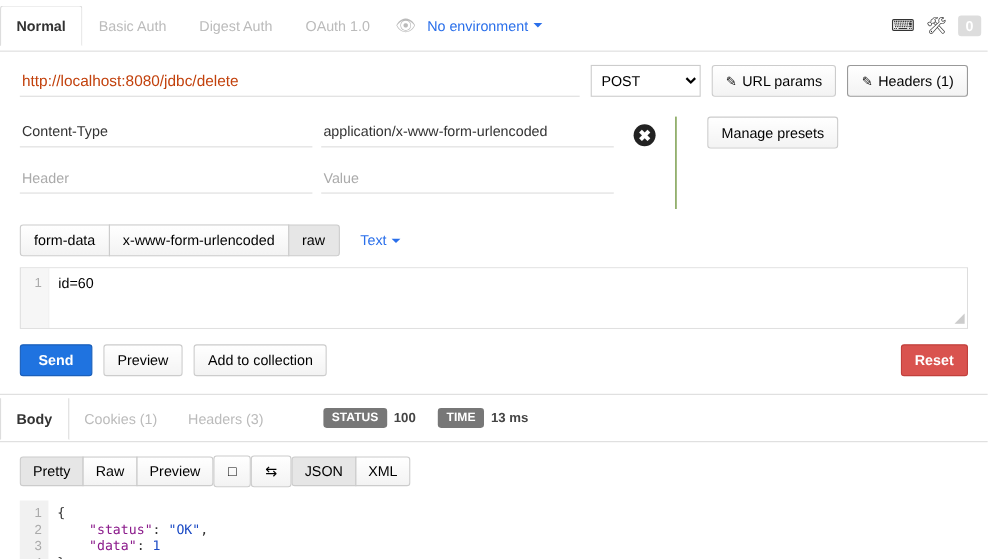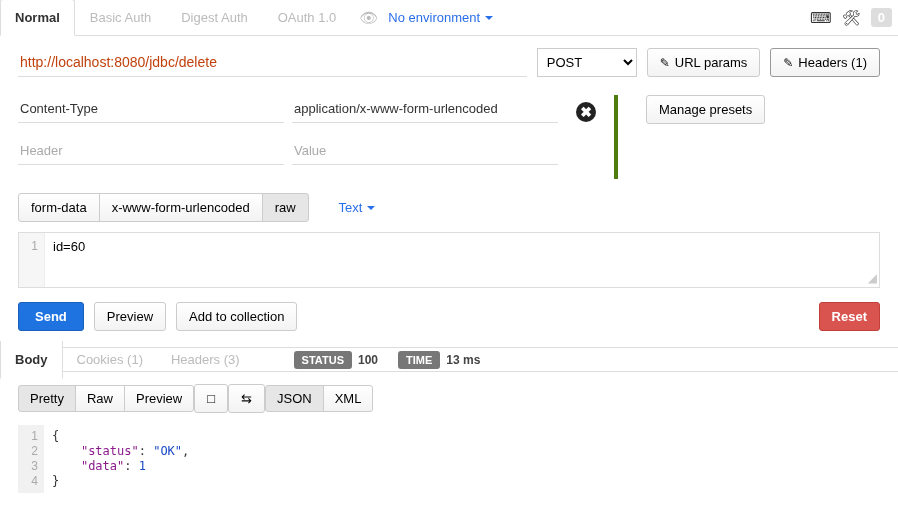--- a/index.html
+++ b/index.html
@@ -1,17 +1,17 @@
 <!DOCTYPE html>
 <html><head>
 <meta charset="utf-8">
 <style>
   * { box-sizing: border-box; margin: 0; padding: 0; }
   body { font-family: "Helvetica Neue", Helvetica, Arial, sans-serif; font-size: 13px; color: #333; background: #fff; width: 898px; }
-  .topbar { display: flex; align-items: center; border-bottom: 1px solid #ddd; height: 36px; padding: 0 6px 0 0; }
+  .topbar { display: flex; align-items: center; border-bottom: 1px solid #ddd; height: 47px; padding: 0 6px 0 0; }
   .tabs { display: flex; }
   .tab { padding: 10px 14px; color: #bbb; cursor: pointer; border: 1px solid transparent; }
   .tab.active { color: #333; font-weight: bold; border: 1px solid #ddd; border-bottom: 1px solid #fff; border-radius: 3px 3px 0 0; background: #fff; }
   .eye { margin-left: 8px; color: #bbb; font-size: 15px; }
   .env { color: #2a6fea; margin-left: 10px; display: flex; align-items: center; gap: 5px; }
   .env .caret { border-top: 4px solid #2a6fea; border-left: 4px solid transparent; border-right: 4px solid transparent; display: inline-block; }
   .top-right { margin-left: auto; display: flex; align-items: center; gap: 10px; }
   .top-icon { color: #333; font-size: 15px; }
   .badge-gray { background: #ddd; color: #fff; font-weight: bold; padding: 2px 7px; border-radius: 3px; min-width: 20px; text-align: center; }
 
@@ -22,42 +22,42 @@
   .method-select { width: 100px; padding: 5px; border: 1px solid #ccc; background: #fff; font-size: 13px; }
   .btn { border: 1px solid #ccc; background: linear-gradient(#fff,#f3f3f3); padding: 6px 12px; border-radius: 3px; cursor: pointer; font-size: 13px; display: inline-flex; align-items: center; gap: 5px; }
   .btn .edit-glyph { font-size: 12px; }
   .btn.active-out { border-color: #999; }
   .headers-row { display: flex; gap: 18px; margin-top: 18px; }
   .headers-cols { display: flex; gap: 8px; flex: 1; max-width: 540px; }
   .hcol { display: flex; flex-direction: column; flex: 1; }
   .hinput { border: none; border-bottom: 1px solid #ddd; padding: 6px 2px; font-size: 13px; color: #333; outline: none; margin-bottom: 14px; }
   .hinput::placeholder { color: #aaa; }
   .remove-circle { width: 20px; height: 20px; border-radius: 50%; background:#222; color:#fff; display:flex; align-items:center; justify-content:center; font-weight:bold; font-size:14px; margin-top:4px; }
-  .presets-col { padding-left: 28px; border-left: 4px solid #4d7c0f; }
+  .presets-col { padding-left: 28px; border-left: 1px solid #4d7c0f; }
 
   .body-type-row { display:flex; align-items:center; gap:0; margin-top:14px;}
   .seg { display:flex;border-radius:14px; }
   .seg .btn { border-radius:0; margin-left:-1px; }
   .seg .btn:first-child { border-radius:3px 0 0 3px; margin-left:0;}
   .seg .btn:last-child { border-radius:0 3px 3px 0;}
   .btn.selected { background:#e6e6e6; }
-  .text-dd { color:#2a6fea; margin-left:30px; display:flex; align-items:center; gap:5px;}
+  .text-dd { color:#2a6fea; margin-left:19px; display:flex; align-items:center; gap:5px;}
   .text-dd .caret { border-top:4px solid #2a6fea; border-left:4px solid transparent; border-right:4px solid transparent; display:inline-block;}
 
   .editor-wrap { border:1px solid #ddd; margin-top:10px; display:flex; height:56px; position:relative; }
   .gutter { width:26px; background:#f6f6f6; border-right:1px solid #eee; text-align:right; padding:6px 6px 0 0; color:#aaa; font-size:12px;}
   .editor { flex:1; padding:6px 8px; font-family:inherit; font-size:13px; border:none; outline:none; resize:none;}
   .resize-handle { position:absolute; right:2px; bottom:2px; color:#ccc; font-size:12px; pointer-events:none;}
 
   .actions-row { display:flex; gap:10px; margin:14px 0 16px 0; align-items:center;}
   .btn.primary { background:#1f73e0; color:#fff; border-color:#1a5fba; font-weight:bold; padding:6px 16px;}
   .btn.danger { background:#d9534f; color:#fff; border-color:#c1403c; font-weight:bold;}
   .spacer { flex:1; }
 
-  .resp-bar { display:flex; align-items:center; border-top:1px solid #ddd; border-bottom:1px solid #ddd; height:25px;}
+  .resp-bar { display:flex; align-items:center; border-top:1px solid #ddd; border-bottom:1px solid #ddd; height:44px;}
   .resp-tabs { display:flex; }
   .resp-tab { padding:11px 14px; color:#bbb; cursor:pointer; }
   .resp-tab.active { color:#333; font-weight:bold; border:1px solid #ddd; border-top:none; border-bottom-color:#fff; margin-bottom:-1px; background:#fff;}
   .pill { background:#777; color:#fff; font-weight:bold; padding:3px 8px; border-radius:3px; font-size:11px;}
   .pill-wrap { margin-left:40px; display:flex; align-items:center; gap:6px; font-size:12px;}
   .pill-val { font-weight:bold; color:#444; }
 
   .resp-tools { display:flex; padding:12px 18px; align-items:center;}
   .resp-tools .seg .btn { padding:5px 11px; }
   .code-block { padding:0 18px 18px 18px;}

